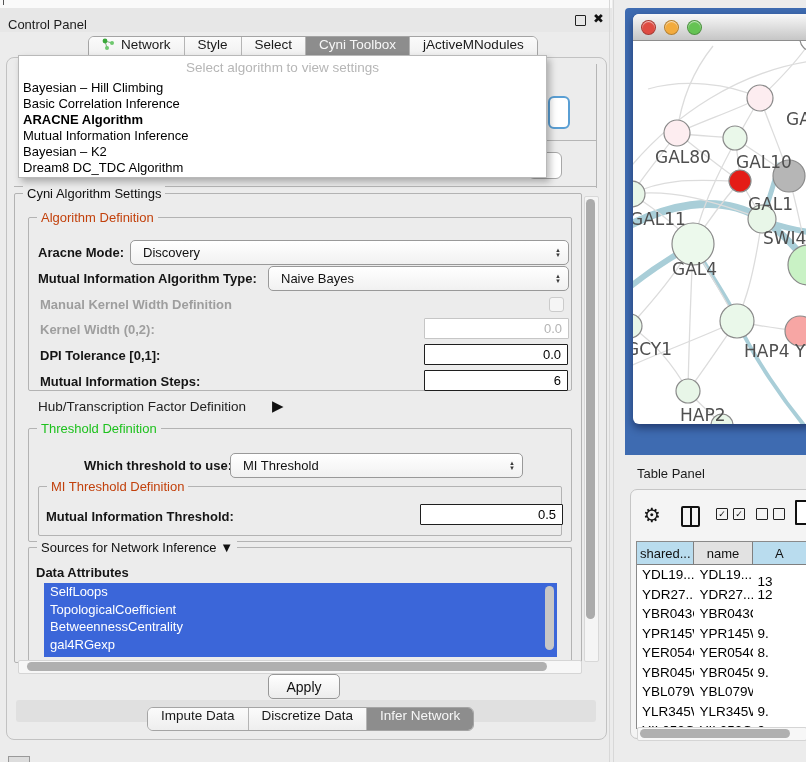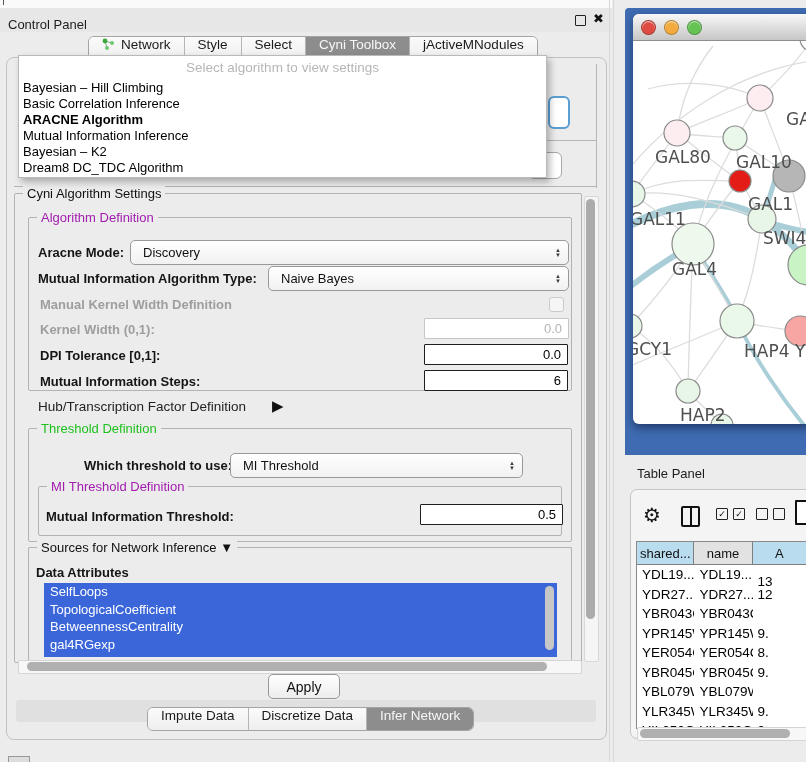--- a/index.html
+++ b/index.html
@@ -27,21 +27,21 @@
   #frag-combo-white{left:528px;top:152px;width:32px;height:25px;border:1px solid #a8a8a8;border-radius:6px;background:#fff;}
   
   #algo-popup{left:18px;top:55px;width:527px;height:121px;background:#fff;border:1px solid #b9b9b9;
               box-shadow:3px 4px 7px rgba(0,0,0,.28);z-index:50;}
   #algo-placeholder{height:24px;line-height:24px;text-align:center;color:#b6b6b6;font-size:13.5px;}
   .algo-item{height:16px;line-height:16px;padding-left:4px;font-size:13px;color:#000;white-space:nowrap;}
   .algo-item.b{font-weight:bold;}
   
   .group{position:absolute;border:1px solid #b3b3b3;border-radius:2px;}
   .legend{position:absolute;top:-8px;left:8px;background:#ececec;padding:0 4px;font-size:13px;line-height:15px;white-space:nowrap;}
-  .legend.blue{color:#a21caf;}
+  .legend.blue{color:#c2410c;}
   .legend.green{color:#1dc11d;}
   .lbl{position:absolute;font-size:13px;font-weight:bold;color:#151515;white-space:nowrap;}
   .lbl.dis{color:#9e9e9e;}
   .lbl.plain{font-weight:normal;font-size:13.5px;color:#222;}
   .combo{position:absolute;display:flex;align-items:center;background:linear-gradient(#ffffff,#f1f1f1);
          border:1px solid #999;border-radius:5px;font-size:13px;}
   .combo .val{padding-left:12px;}
   .combo .arrows{margin-left:auto;padding-right:7px;display:flex;flex-direction:column;font-size:6px;line-height:5px;color:#3a3a3a;}
   .numin{position:absolute;text-align:right;font-family:"Liberation Sans","DejaVu Sans",sans-serif;
          font-size:13px;padding:0 6px;border:1.5px solid #1f1f1f;background:#fff;border-radius:1px;color:#000;}
@@ -162,21 +162,21 @@
   <span class="lbl abs" style="left:38px;top:271px;">Mutual Information Algorithm Type:</span>
   <div class="combo" style="left:268px;top:266px;width:299px;height:23px;">
     <span class="val">Naive Bayes</span>
     <span class="arrows">
         <span>▲</span>
         <span>▼</span>
       </span>
   </div>
   <span class="lbl dis abs" style="left:40px;top:297px;">Manual Kernel Width Definition</span>
   <div id="manual-checkbox" class="abs"></div>
-  <span class="lbl dis abs" style="left:40px;top:322px;">Kernel Width (0,1):</span>
+  <span class="lbl dis abs" style="left:40px;top:322px;">Kernel Width (0,2):</span>
   <input class="numin dis" style="left: 424px; top: 318px; width: 131px; height: 19px;" disabled="" value="0.0">
   <span class="lbl abs" style="left:40px;top:348px;">DPI Tolerance [0,1]:</span>
   <input class="numin" style="left: 424px; top: 344px; width: 130px; height: 19px;" value="0.0">
   <span class="lbl abs" style="left:40px;top:374px;">Mutual Information Steps:</span>
   <input class="numin" style="left: 424px; top: 370px; width: 130px; height: 19px;" value="6">
 
   <span class="lbl plain abs" style="left:38px;top:399px;">Hub/Transcription Factor Definition</span>
   <span class="abs" style="left:272px;top:397px;font-size:15px;color:#111;">▶</span>
 
   <div class="group" style="left:28px;top:428px;width:542px;height:112px;">

